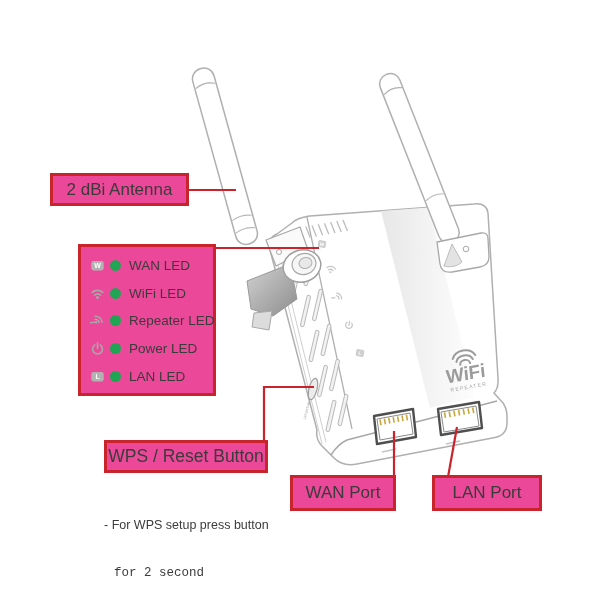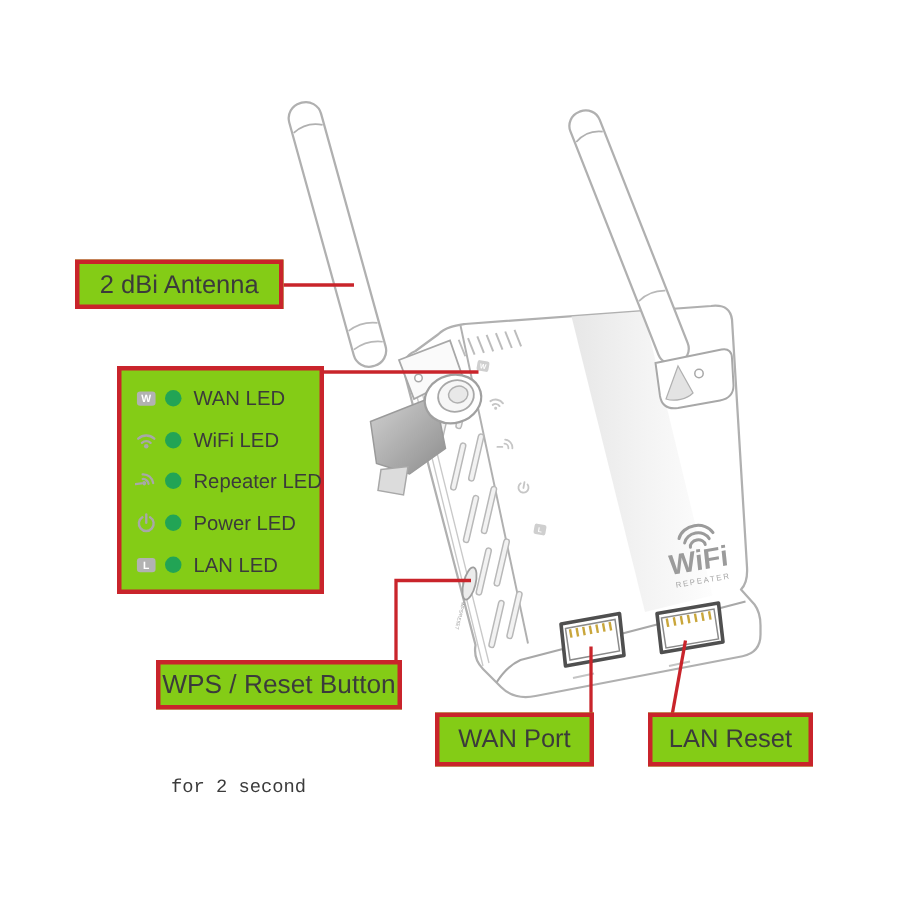--- a/index.html
+++ b/index.html
@@ -1,19 +1,19 @@
 <!DOCTYPE html>
 <html><head>
 <meta charset="utf-8">
 <style>
   html,body{margin:0;padding:0;background:#ffffff;}
   .stage{position:relative;width:600px;height:600px;background:#ffffff;overflow:hidden;
          font-family:"Liberation Sans",sans-serif;color:#3b3b3b;}
   svg.art{position:absolute;left:0;top:0;z-index:1;}
-  .callout-box{position:absolute;z-index:2;border:3.5px solid #c9242b;background:#84cc16;
+  .callout-box{position:absolute;z-index:2;border:3.5px solid #c9242b;background:#ec4899;
                box-sizing:border-box;display:flex;align-items:center;justify-content:center;
                color:#3b3b3b;}
   #antenna-box{left:50px;top:173px;width:139px;height:33px;font-size:17px;}
   #wps-box{left:104px;top:440px;width:164px;height:33px;font-size:17.5px;}
   #wan-box{left:290px;top:475px;width:106px;height:36px;font-size:17px;}
   #lan-box{left:432px;top:475px;width:110px;height:36px;font-size:17px;}
   #led-box{left:78px;top:244px;width:138px;height:152px;flex-direction:column;
            justify-content:flex-start;align-items:stretch;padding:5px 0 0 9px;}
   .led-row{display:flex;align-items:center;height:27.6px;gap:5px;}
   .led-type-icon{width:15px;height:15px;flex:0 0 auto;}
@@ -274,26 +274,27 @@
       <svg class="led-type-icon" viewBox="0 0 14 14">
         <rect x="1.2" y="2.8" width="11.6" height="8.8" rx="2" fill="#b2b2b2"></rect>
         <text x="7" y="9.6" font-size="6.5" font-weight="bold" fill="#ffffff" text-anchor="middle">L</text>
       </svg>
       <span class="led-dot"></span>
       <span class="led-label">LAN LED</span>
     </div>
   </div>
 
   <div class="notes">
+    <div>- For WPS setup press button</div>
     <div class="cont">for 2 second</div>
     
     
   </div>
 
   <div class="callout-box" id="wan-box">
     <span>WAN Port</span>
   </div>
 
   <div class="callout-box" id="lan-box">
-    <span>LAN Reset</span>
+    <span>LAN Port</span>
   </div>
 
 </div>
 
 </body></html>

